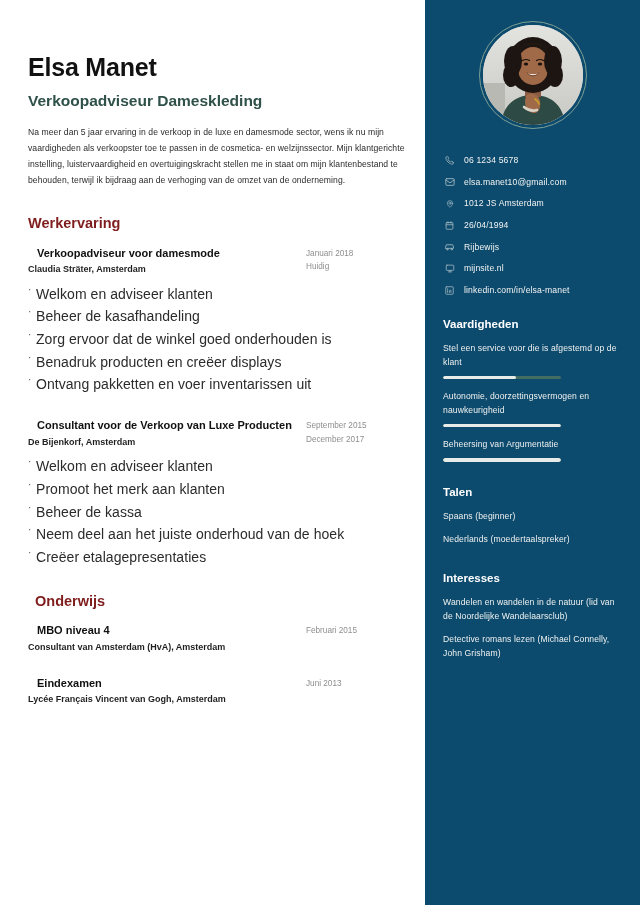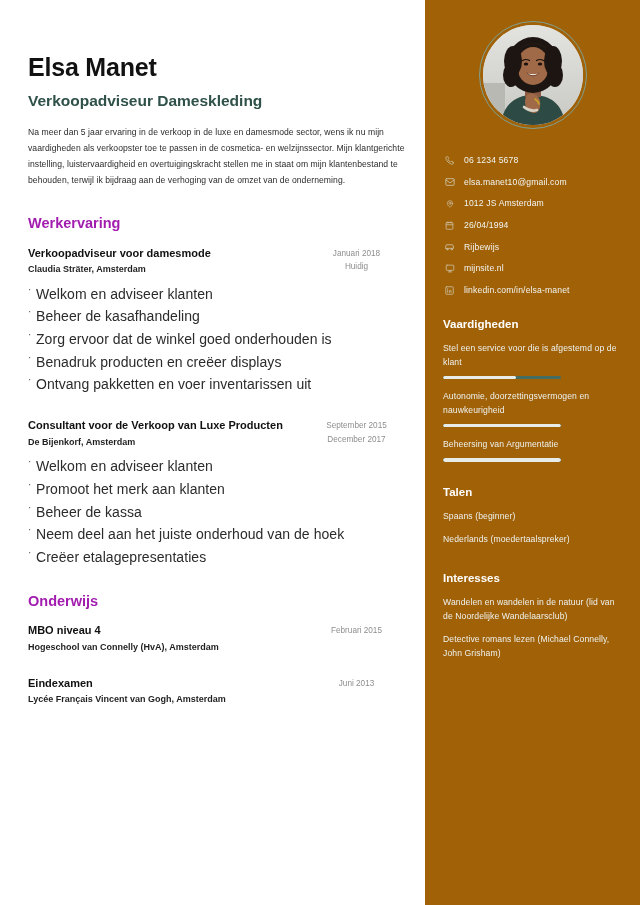--- a/index.html
+++ b/index.html
@@ -48,48 +48,47 @@
     font-size: 8.6px;
     line-height: 1.85;
     color: #2b2b2b;
     margin: 0;
     letter-spacing: 0.06px;
   }
 
   .section-heading {
     font-size: 14.5px;
     font-weight: bold;
-    color: #a21caf;
+    color: #7f1d1d;
     margin: 27px 0 14px 0;
     line-height: 1.1;
   }
 
   .entry {
     position: relative;
     margin-bottom: 16px;
   }
   .entry-head {
     display: flex;
     align-items: flex-start;
   }
   .entry-left {
     width: 278px;
     flex: 0 0 278px;
   }
   .entry-dates {
     flex: 1 1 auto;
     padding-top: 1px;
-    text-align: center;
   }
   .entry-role {
     font-size: 11px;
     font-weight: bold;
     color: #111111;
     line-height: 1.32;
-    margin: 0 0 3px 0;
+    margin: 0 0 3px 9px;
   }
   .entry-org {
     font-size: 9px;
     font-weight: bold;
     color: #1f1f1f;
     line-height: 1.4;
     margin: 0;
   }
   .entry-date {
     font-size: 8.2px;
@@ -118,21 +117,21 @@
     font-size: 10px;
   }
   .edu-entry { margin-bottom: 20px; }
 
   
   #sidebar {
     position: absolute;
     left: 425px; top: 0;
     width: 215px;
     height: 905px;
-    background: #a16207;
+    background: #0c4a6e;
     box-sizing: border-box;
     padding: 18px 18px 0 18px;
   }
   .photo-wrap {
     width: 108px;
     height: 108px;
     margin: 3px auto 0 auto;
     border-radius: 50%;
     border: 1.4px solid #7fa093;
     padding: 3px;
@@ -259,27 +258,27 @@
       </div>
       <ul class="bullets">
         <li>Welkom en adviseer klanten</li>
         <li>Promoot het merk aan klanten</li>
         <li>Beheer de kassa</li>
         <li>Neem deel aan het juiste onderhoud van de hoek</li>
         <li>Creëer etalagepresentaties</li>
       </ul>
     </div>
 
-    <h3 class="section-heading" style="margin-top:25px;">Onderwijs</h3>
+    <h3 class="section-heading" style="margin-top:25px;margin-left:7px;">Onderwijs</h3>
 
     <div class="entry edu-entry">
       <div class="entry-head">
         <div class="entry-left">
           <div class="entry-role">MBO niveau 4</div>
-          <div class="entry-org">Hogeschool van Connelly (HvA), Amsterdam</div>
+          <div class="entry-org">Consultant van Amsterdam (HvA), Amsterdam</div>
         </div>
         <div class="entry-dates">
           <div class="entry-date">Februari 2015</div>
         </div>
       </div>
     </div>
 
     <div class="entry edu-entry" style="margin-top:22px;">
       <div class="entry-head">
         <div class="entry-left">

